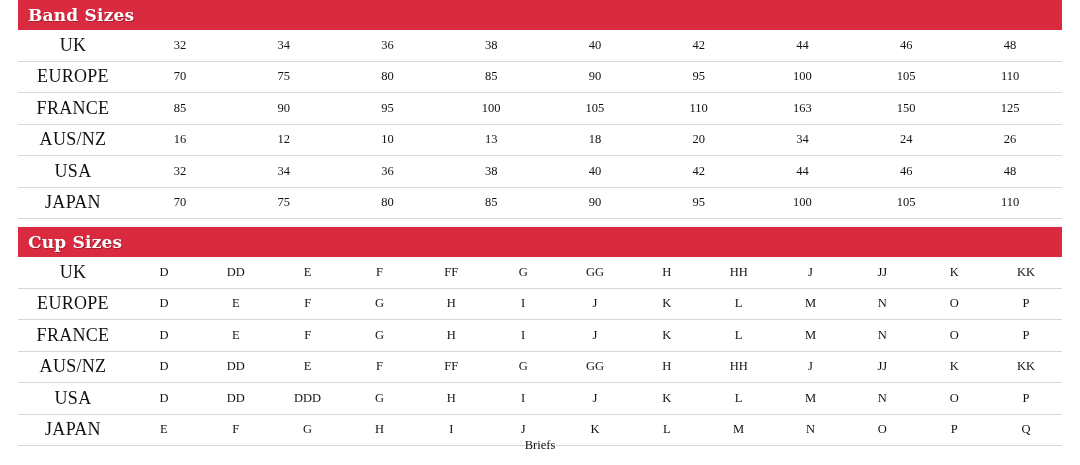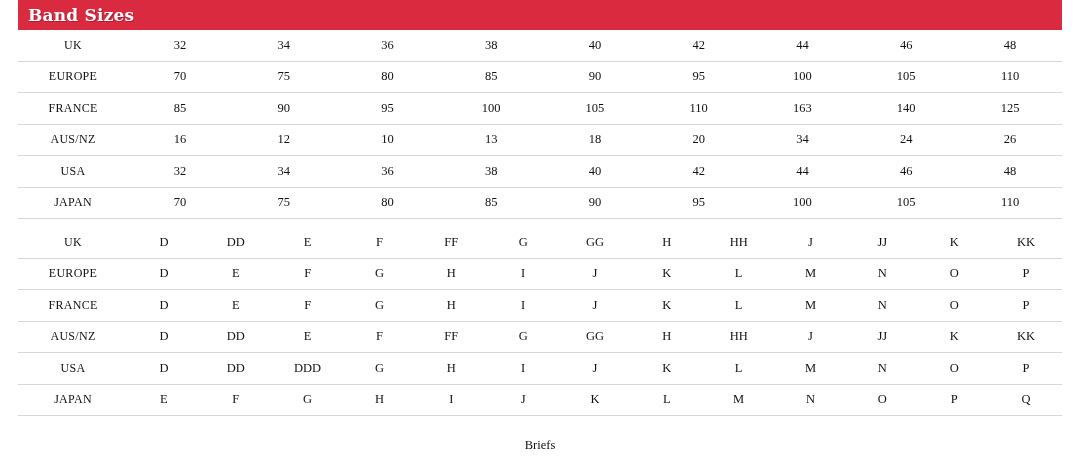--- a/index.html
+++ b/index.html
@@ -46,21 +46,21 @@
   table.size-table td {
     border-bottom: 1px solid #d8d8d8;
     text-align: center;
     font-size: 12.5px;
     color: #111111;
     padding: 0;
   }
   table.size-table tr.band-row td { height: 30.5px; }
   table.size-table tr.cup-row td { height: 30.5px; }
   table.size-table td.row-label {
-    font-size: 12px;
+    font-size: 18px;
     letter-spacing: 0.3px;
     color: #111111;
     width: 110px;
     text-align: center;
   }
   .band-wrap { margin-top: 0; }
   .cup-wrap { margin-top: 0; }
   .cup-header-spacer { height: 8px; }
   .footer-note {
     position: absolute;
@@ -114,21 +114,21 @@
           </tr>
           <tr class="band-row">
             <td class="row-label">FRANCE</td>
             <td class="band-num">85</td>
             <td class="band-num">90</td>
             <td class="band-num">95</td>
             <td class="band-num">100</td>
             <td class="band-num">105</td>
             <td class="band-num">110</td>
             <td class="band-num">163</td>
-            <td class="band-num">140</td>
+            <td class="band-num">150</td>
             <td class="band-num">125</td>
           </tr>
           <tr class="band-row">
             <td class="row-label">AUS/NZ</td>
             <td class="band-num">16</td>
             <td class="band-num">12</td>
             <td class="band-num">10</td>
             <td class="band-num">13</td>
             <td class="band-num">18</td>
             <td class="band-num">20</td>
@@ -159,20 +159,23 @@
             <td class="band-num">100</td>
             <td class="band-num">105</td>
             <td class="band-num">110</td>
           </tr>
         </tbody>
     </table>
   </div>
 
   <div class="cup-header-spacer"></div>
 
+  <div class="section-header">
+    <span class="title">Cup Sizes</span>
+  </div>
 
   <div class="cup-wrap">
     <table class="size-table">
       <tbody id="cup-body">
           <tr class="cup-row">
             <td class="row-label">UK</td>
             <td class="cup-val">D</td>
             <td class="cup-val">DD</td>
             <td class="cup-val">E</td>
             <td class="cup-val">F</td>

